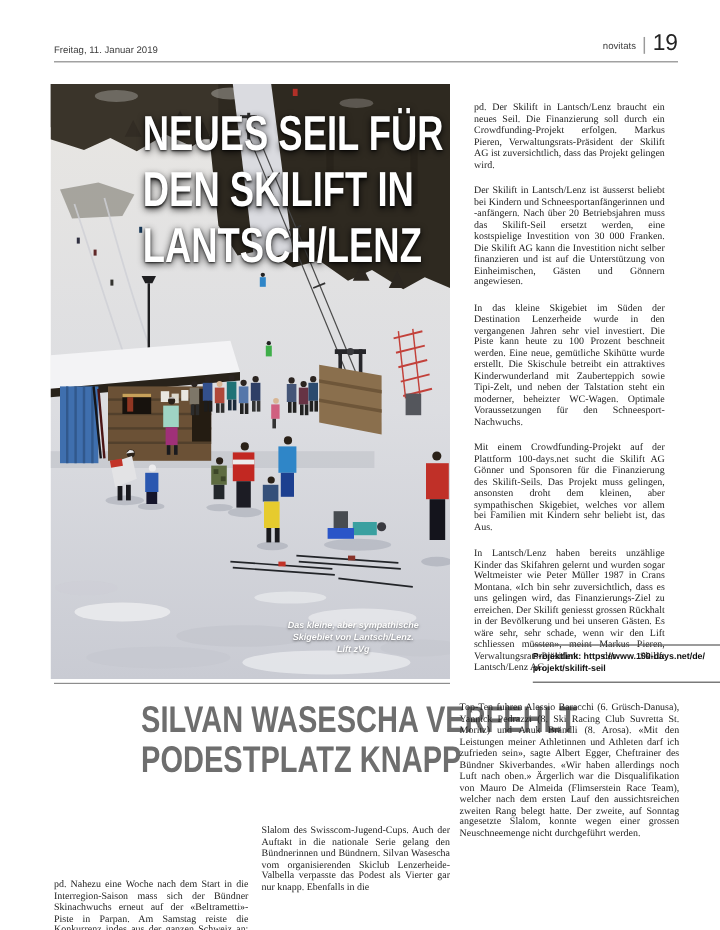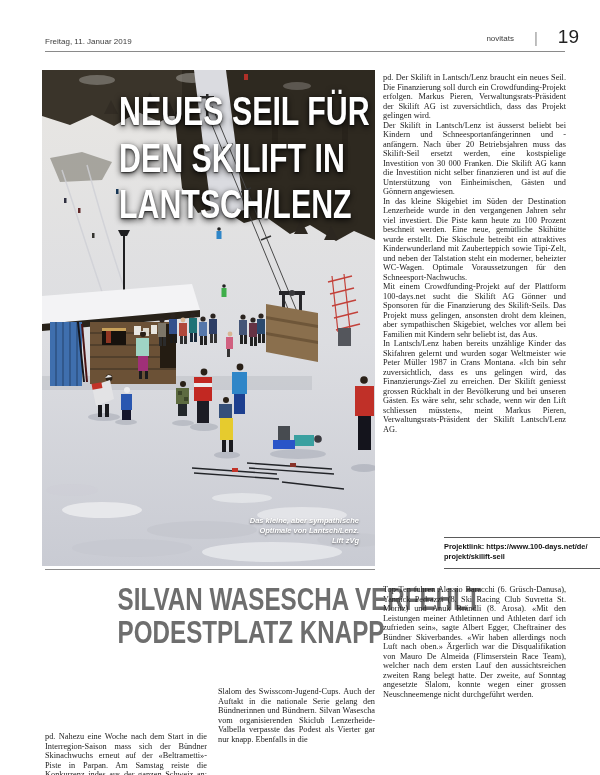--- a/index.html
+++ b/index.html
@@ -2,42 +2,42 @@
 <html lang="de"><head>
 <meta charset="utf-8">
 <style>
   html,body{margin:0;padding:0;background:#ffffff;}
   .page{position:relative;width:600px;height:775px;background:#fff;overflow:hidden;
         font-family:"Liberation Serif",serif;color:#1f1f1f;}
 
   
   .hdr-date{position:absolute;left:45px;top:37px;font-family:"Liberation Sans",sans-serif;
             font-size:8px;color:#3c3c3c;}
-  .hdr-right{position:absolute;right:21px;top:29px;font-family:"Liberation Sans",sans-serif;
-             color:#3c3c3c;display:flex;align-items:flex-end;gap:20px;}
+  .hdr-right{position:absolute;right:35px;top:29px;font-family:"Liberation Sans",sans-serif;
+             color:#3c3c3c;display:flex;align-items:flex-end;gap:5px;}
   .hdr-pub{font-size:8px;padding-bottom:2px;}
   .hdr-sep{font-size:15px;font-weight:100;color:#9a9a9a;line-height:15px;}
   .hdr-num{font-size:19px;color:#222;line-height:16px;}
   .hdr-rule{position:absolute;left:45px;top:51px;width:520px;border-top:1px solid #8a8a8a;}
 
   
   .photo{position:absolute;left:42px;top:70px;width:333px;height:496px;margin:0;overflow:hidden;}
   .photo svg{position:absolute;left:0;top:0;}
   .photo-headline{position:absolute;left:38px;top:18px;width:300px;text-align:center;
         color:#fff;font-family:"Liberation Sans",sans-serif;font-weight:700;
         font-size:41px;line-height:46.5px;transform:scaleX(0.74);transform-origin:50% 0;
         text-shadow:0 2px 7px rgba(0,0,0,.85),0 1px 2px rgba(0,0,0,.7);white-space:nowrap;}
-  .photo-caption{position:absolute;right:16px;bottom:20px;text-align:right;color:#fff;
+  .photo-caption{position:absolute;right:26px;bottom:20px;text-align:center;color:#fff;
         font-family:"Liberation Sans",sans-serif;font-style:italic;font-weight:700;
         font-size:7.5px;line-height:10px;text-shadow:0 1px 2px rgba(0,0,0,.55);}
 
   
   .body-text{font-size:8.3px;line-height:9.5px;text-align:justify;color:#1c1c1c;
              -webkit-hyphens:auto;hyphens:auto;}
-  .body-text p{margin:0;}
+  .body-text p{margin:12px;}
   .col-right{position:absolute;left:383px;top:73px;width:183px;}
 
   .projektlink{position:absolute;left:397px;top:537px;width:163px;
         border-top:1px solid #5a5a5a;border-bottom:1px solid #5a5a5a;
         padding:4px 0 6px;font-family:"Liberation Sans",sans-serif;font-weight:700;
         font-size:7.4px;line-height:10px;color:#111;margin-left:47px;}
 
   .divider-left{position:absolute;left:45px;top:569px;width:330px;border-top:1px solid #8d8d8d;}
 
   .headline-two{position:absolute;left:45px;top:584px;width:330px;text-align:right;
@@ -322,21 +322,21 @@
     </svg>
 
     <div class="photo-headline">
       <div>NEUES SEIL FÜR</div>
       <div>DEN SKILIFT IN</div>
       <div>LANTSCH/LENZ</div>
     </div>
 
     <figcaption class="photo-caption">
       <div>Das kleine, aber sympathische</div>
-      <div>Optimale von Lantsch/Lenz.</div>
+      <div>Skigebiet von Lantsch/Lenz.</div>
       <div>Lift zVg</div>
     </figcaption>
   </figure>
 
   <div class="col-right body-text" lang="de">
     <p>pd. Der Skilift in Lantsch/Lenz braucht ein neues Seil. Die Finanzierung soll durch ein Crowdfunding-Projekt erfolgen. Markus Pieren, Verwaltungsrats-Präsident der Skilift AG ist zuversichtlich, dass das Projekt gelingen wird.</p>
     <p>Der Skilift in Lantsch/Lenz ist äusserst beliebt bei Kindern und Schneesportanfängerinnen und -anfängern. Nach über 20 Betriebsjahren muss das Skilift-Seil ersetzt werden, eine kostspielige Investition von 30 000 Franken. Die Skilift AG kann die Investition nicht selber finanzieren und ist auf die Unterstützung von Einheimischen, Gästen und Gönnern angewiesen.</p>
     <p>In das kleine Skigebiet im Süden der Destination Lenzerheide wurde in den vergangenen Jahren sehr viel investiert. Die Piste kann heute zu 100 Prozent beschneit werden. Eine neue, gemütliche Skihütte wurde erstellt. Die Skischule betreibt ein attraktives Kinderwunderland mit Zauberteppich sowie Tipi-Zelt, und neben der Talstation steht ein moderner, beheizter WC-Wagen. Optimale Voraussetzungen für den Schneesport-Nachwuchs.</p>
     <p>Mit einem Crowdfunding-Projekt auf der Plattform 100-days.net sucht die Skilift AG Gönner und Sponsoren für die Finanzierung des Skilift-Seils. Das Projekt muss gelingen, ansonsten droht dem kleinen, aber sympathischen Skigebiet, welches vor allem bei Familien mit Kindern sehr beliebt ist, das Aus.</p>
     <p>In Lantsch/Lenz haben bereits unzählige Kinder das Skifahren gelernt und wurden sogar Weltmeister wie Peter Müller 1987 in Crans Montana. «Ich bin sehr zuversichtlich, dass es uns gelingen wird, das Finanzierungs-Ziel zu erreichen. Der Skilift geniesst grossen Rückhalt in der Bevölkerung und bei unseren Gästen. Es wäre sehr, sehr schade, wenn wir den Lift schliessen müssten», meint Markus Pieren, Verwaltungsrats-Präsident der Skilift Lantsch/Lenz AG.</p>

